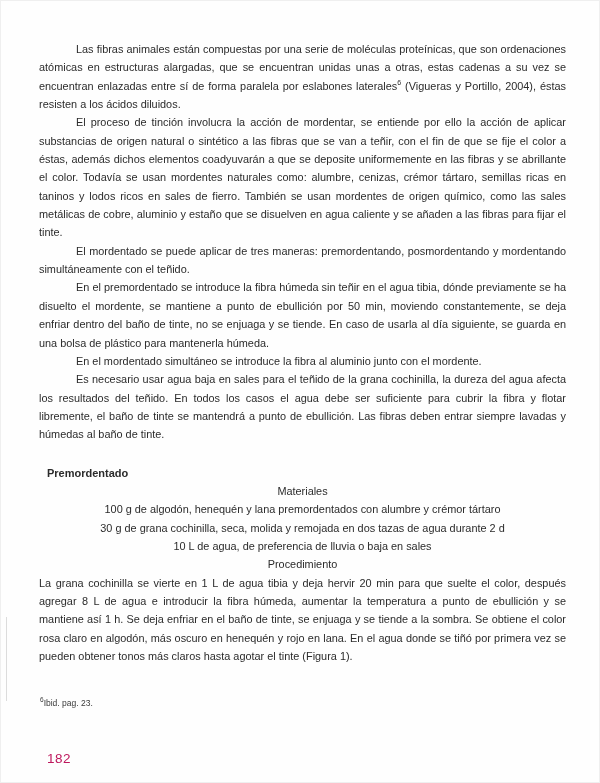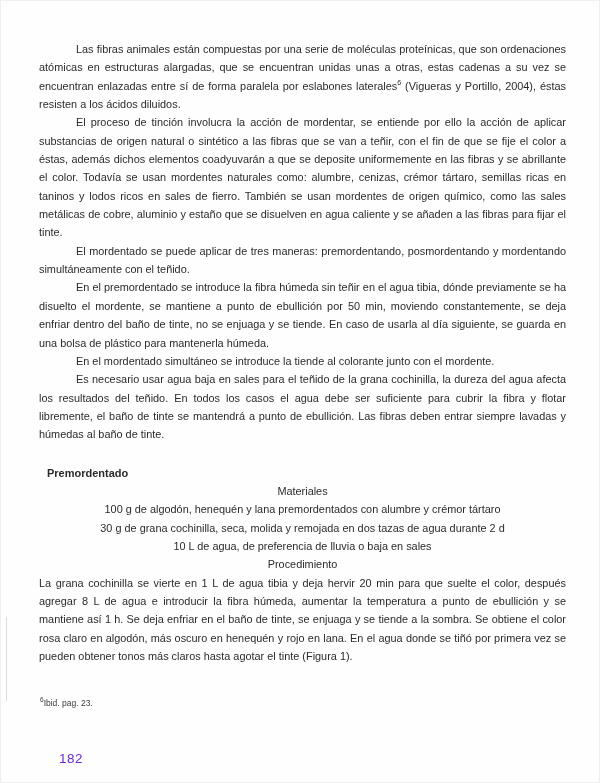--- a/index.html
+++ b/index.html
@@ -57,22 +57,21 @@
   .footnote sup {
     font-size: 6.5px;
     line-height: 0;
   }
   .page-number {
     position: absolute;
     left: 46px;
     top: 750px;
     font-size: 13.5px;
     letter-spacing: 0.5px;
-    color: #6d28d9;
-    margin-left: 12px;
+    color: #be185d;
   }
   .scan-edge-artifact {
     position: absolute;
     left: 5px;
     top: 616px;
     width: 1px;
     height: 84px;
     background: #dcdcdc;
   }
 </style>
@@ -85,21 +84,21 @@
 
     <p class="para indent"><span>Las fibras animales están compuestas por una serie de moléculas proteínicas, que son ordenaciones atómicas en estructuras alargadas, que se encuentran unidas unas a otras, estas cadenas a su vez se encuentran enlazadas entre sí de forma paralela por eslabones laterales</span><sup>6</sup><span> (Vigueras y Portillo, 2004), éstas resisten a los ácidos diluidos.</span></p>
 
     <p class="para indent">El proceso de tinción involucra la acción de mordentar, se entiende por ello la acción de aplicar substancias de origen natural o sintético a las fibras que se van a teñir, con el fin de que se fije el color a éstas, además dichos elementos coadyuvarán a que se deposite uniformemente en las fibras y se abrillante el color. Todavía se usan mordentes naturales como: alumbre, cenizas, crémor tártaro, semillas ricas en taninos y lodos ricos en sales de fierro. También se usan mordentes de origen químico, como las sales metálicas de cobre, aluminio y estaño que se disuelven en agua caliente y se añaden a las fibras para fijar el tinte.</p>
 
     <p class="para indent">El mordentado se puede aplicar de tres maneras: premordentando, posmordentando y mordentando simultáneamente con el teñido.</p>
 
     <p class="para indent">En el premordentado se introduce la fibra húmeda sin teñir en el agua tibia, dónde previamente se ha disuelto el mordente, se mantiene a punto de ebullición por 50 min, moviendo constantemente, se deja enfriar dentro del baño de tinte, no se enjuaga y se tiende. En caso de usarla al día siguiente, se guarda en una bolsa de plástico para mantenerla húmeda.</p>
 
 
-    <p class="para indent">En el mordentado simultáneo se introduce la tiende al colorante junto con el mordente.</p>
+    <p class="para indent">En el mordentado simultáneo se introduce la fibra al aluminio junto con el mordente.</p>
 
     <p class="para indent">Es necesario usar agua baja en sales para el teñido de la grana cochinilla, la dureza del agua afecta los resultados del teñido. En todos los casos el agua debe ser suficiente para cubrir la fibra y flotar libremente, el baño de tinte se mantendrá a punto de ebullición. Las fibras deben entrar siempre lavadas y húmedas al baño de tinte.</p>
 
     <h3 class="section-heading">Premordentado</h3>
 
     <div class="plain-line">Materiales</div>
     <div class="plain-line">100 g  de algodón, henequén y lana premordentados con alumbre y crémor tártaro</div>
     <div class="plain-line">30 g de grana cochinilla, seca, molida y remojada en dos tazas de agua durante 2 d</div>
     <div class="plain-line">10  L de agua, de preferencia de lluvia o baja en sales</div>
     <div class="plain-line">Procedimiento</div>

